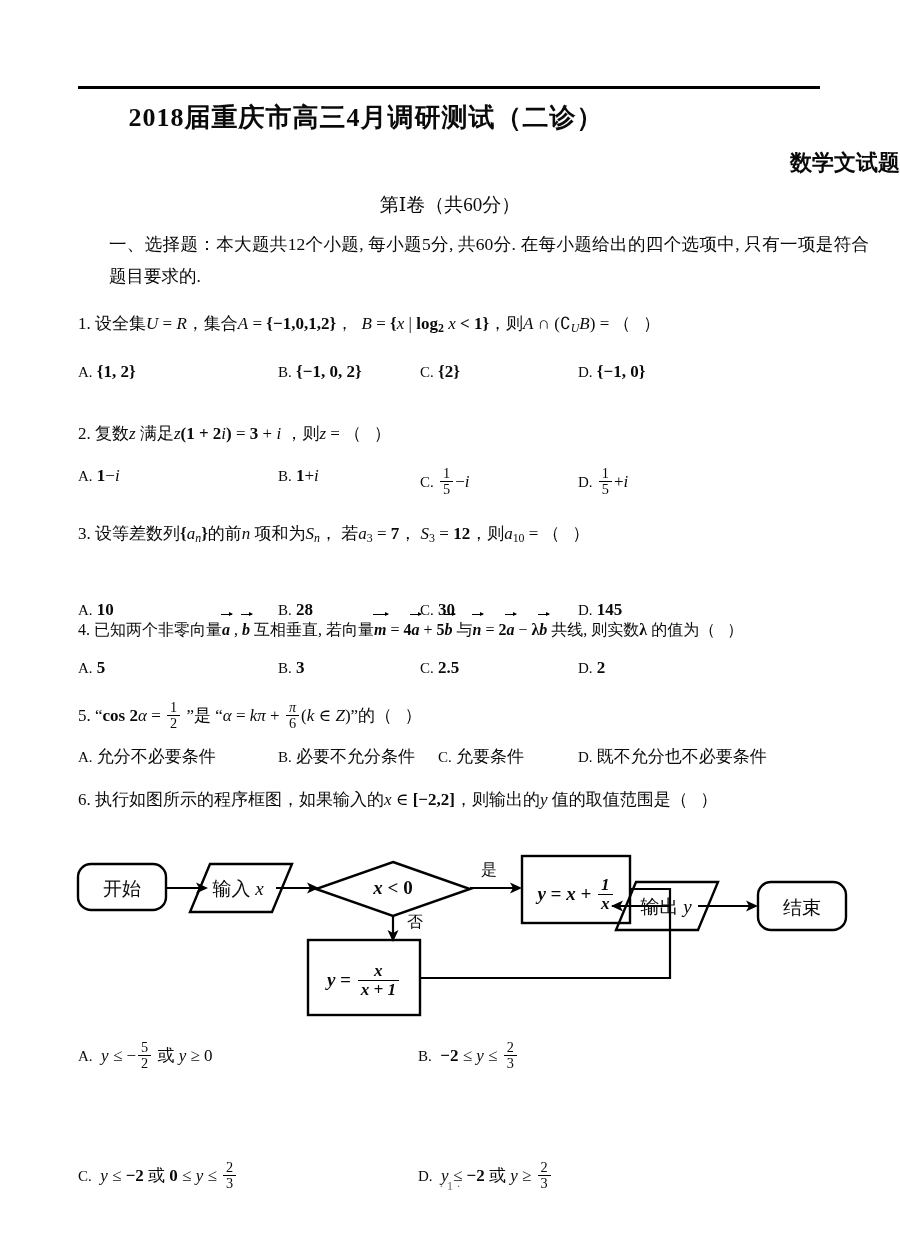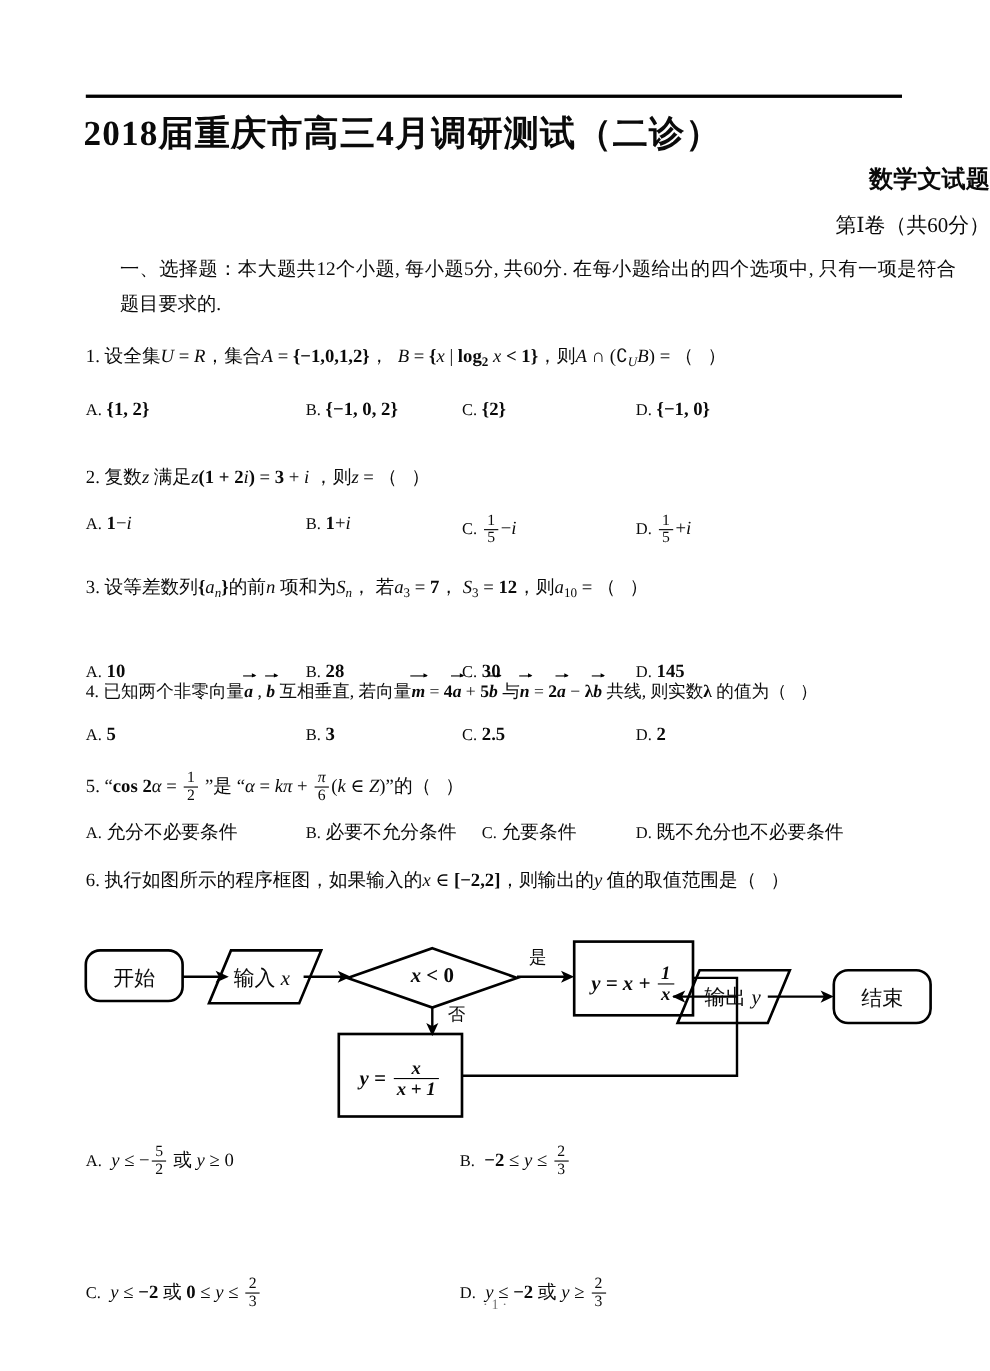--- a/index.html
+++ b/index.html
@@ -13,30 +13,30 @@
   }
   .page { position:relative; width:900px; height:1246px; }
 
   .rule {
     position:absolute; left:78px; top:86px; width:742px; height:3px;
     background:#000;
   }
 
   .title {
     position:absolute; left:0; top:100px; width:732px;
-    text-align:center; font-size:32px; font-weight:bold;
+    text-align:center; font-size:26px; font-weight:bold;
     letter-spacing:1px;
   }
   .subtitle {
     position:absolute; left:0; top:148px; width:900px;
     text-align:right; font-size:22px; font-weight:bold;
   }
   .section-label {
     position:absolute; left:0; top:192px; width:900px;
-    text-align:right; font-size:19px;
+    text-align:center; font-size:19px;
   }
 
   .block { position:absolute; left:78px; width:760px; font-size:17.5px;margin-left:31px; }
   .instr { line-height:1.85; text-align:justify; }
 
   .qline { position:absolute; left:78px; width:790px; font-size:17px; line-height:1.6; }
   .opts { position:absolute; left:78px; width:800px; height:34px; font-size:17px; }
   .opt { position:absolute; top:0; white-space:nowrap; }
   .opt .lbl { font-size:15px; }
 

